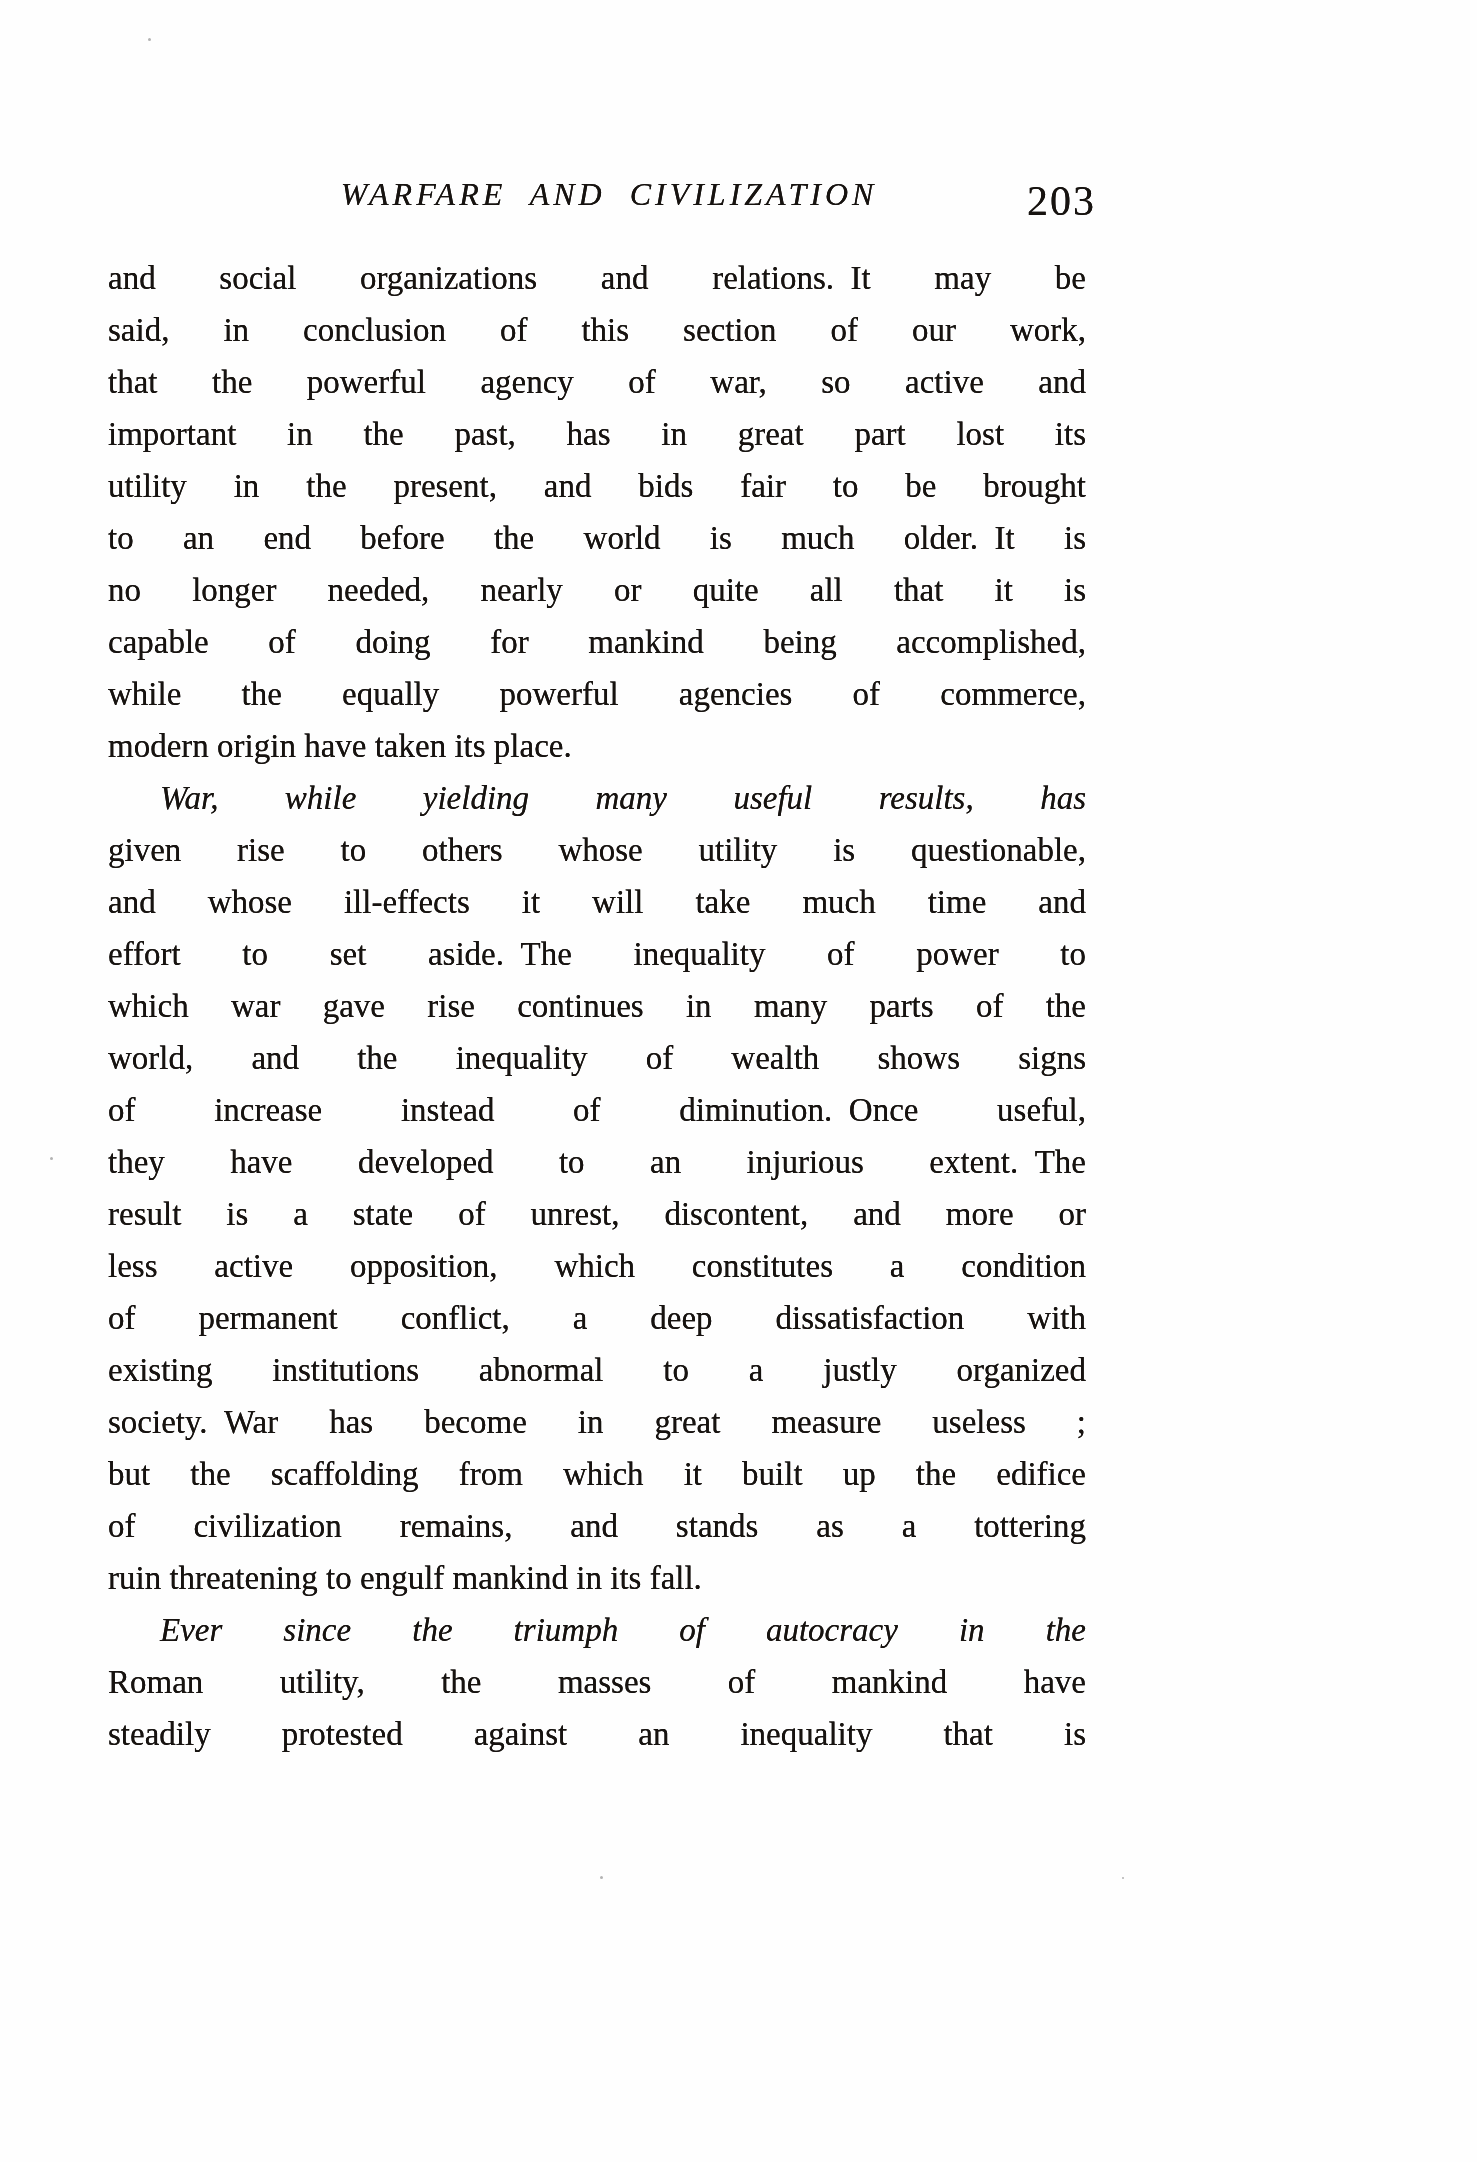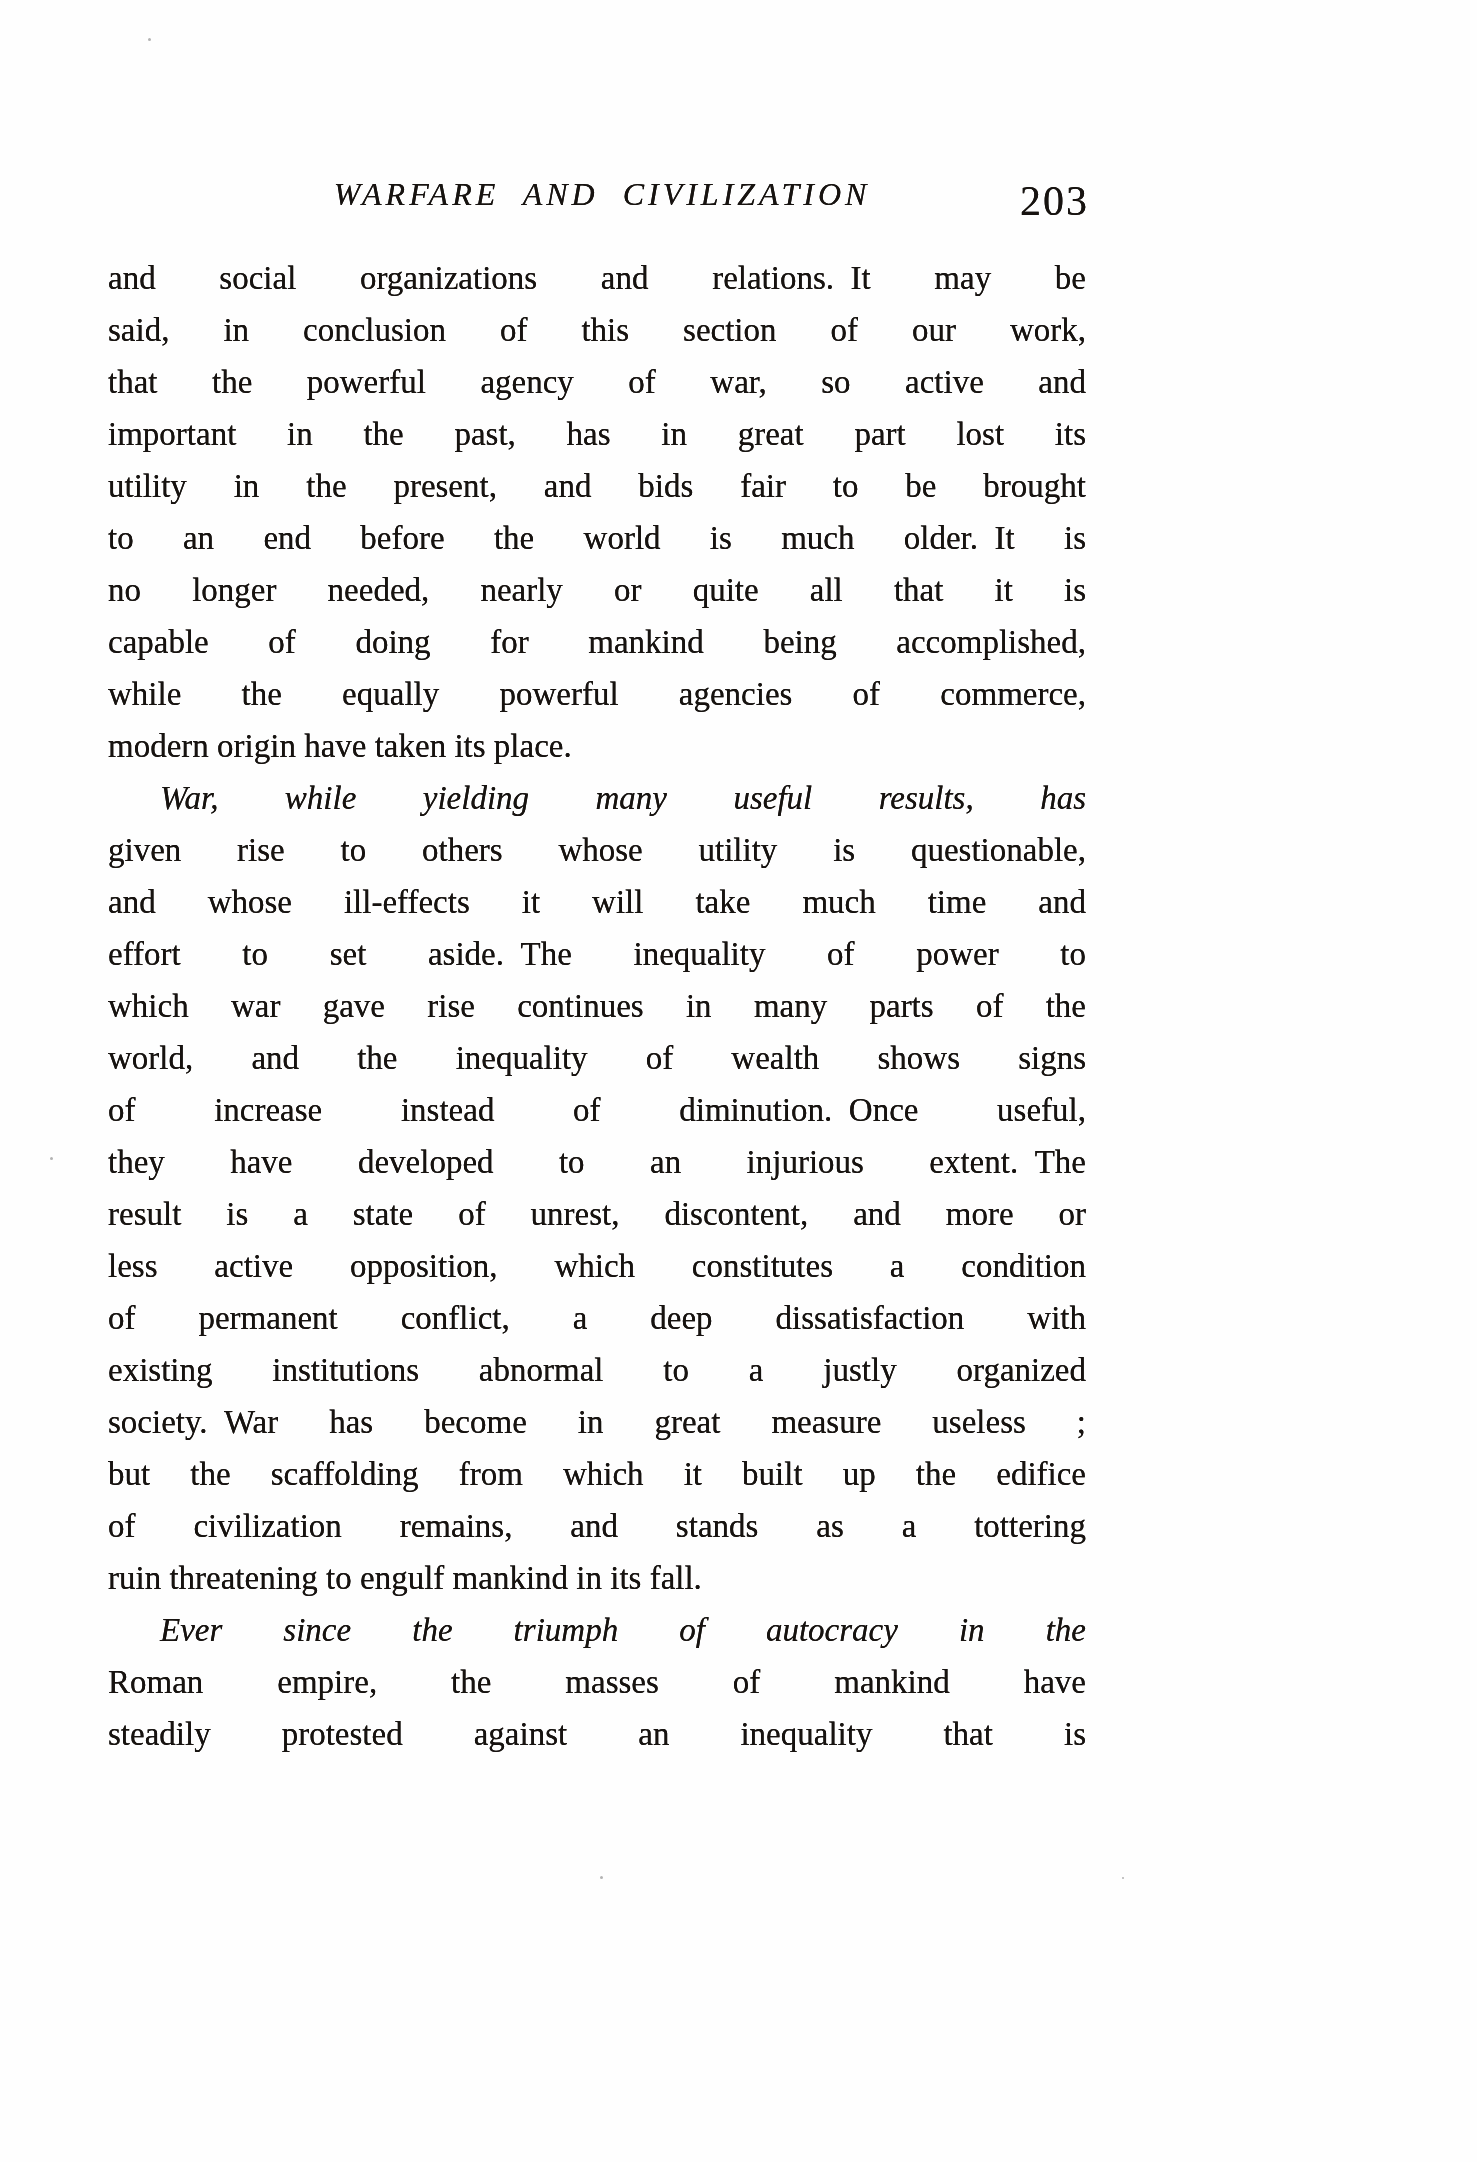--- a/index.html
+++ b/index.html
@@ -12,21 +12,21 @@
     width: 1477px;
     height: 2162px;
     background: #fefefe;
     overflow: hidden;
     font-family: "Liberation Serif", "DejaVu Serif", serif;
     color: #171310;
   }
   
   .running-header {
     position: absolute;
-    left: 113px;
+    left: 120px;
     top: 176px;
     width: 978px;
     height: 44px;
   }
   .running-title {
     position: absolute;
     left: 0;
     right: 0;
     text-align: center;
     font-style: italic;
@@ -105,21 +105,21 @@
       <div class="line">they have developed to an injurious extent. The</div>
       <div class="line">result is a state of unrest, discontent, and more or</div>
       <div class="line">less active opposition, which constitutes a condition</div>
       <div class="line">of permanent conflict, a deep dissatisfaction with</div>
       <div class="line">existing institutions abnormal to a justly organized</div>
       <div class="line">society. War has become in great measure useless ;</div>
       <div class="line">but the scaffolding from which it built up the edifice</div>
       <div class="line">of civilization remains, and stands as a tottering</div>
       <div class="line flush">ruin threatening to engulf mankind in its fall.</div>
       <div class="line indent">Ever since the triumph of autocracy in the</div>
-      <div class="line">Roman empire, the masses of mankind have</div>
+      <div class="line">Roman utility, the masses of mankind have</div>
       <div class="line">steadily protested against an inequality that is</div>
     </div>
 
 <div class="speck" style="left: 148px; top: 38px; width: 3px; height: 3px;"></div>
     <div class="speck" style="left: 50px; top: 1157px; width: 3px; height: 3px;"></div>
     <div class="speck" style="left: 600px; top: 1876px; width: 3px; height: 3px;"></div>
     <div class="speck" style="left: 1122px; top: 1877px; width: 2px; height: 2px;"></div>
   </div>
 
 </body></html>

